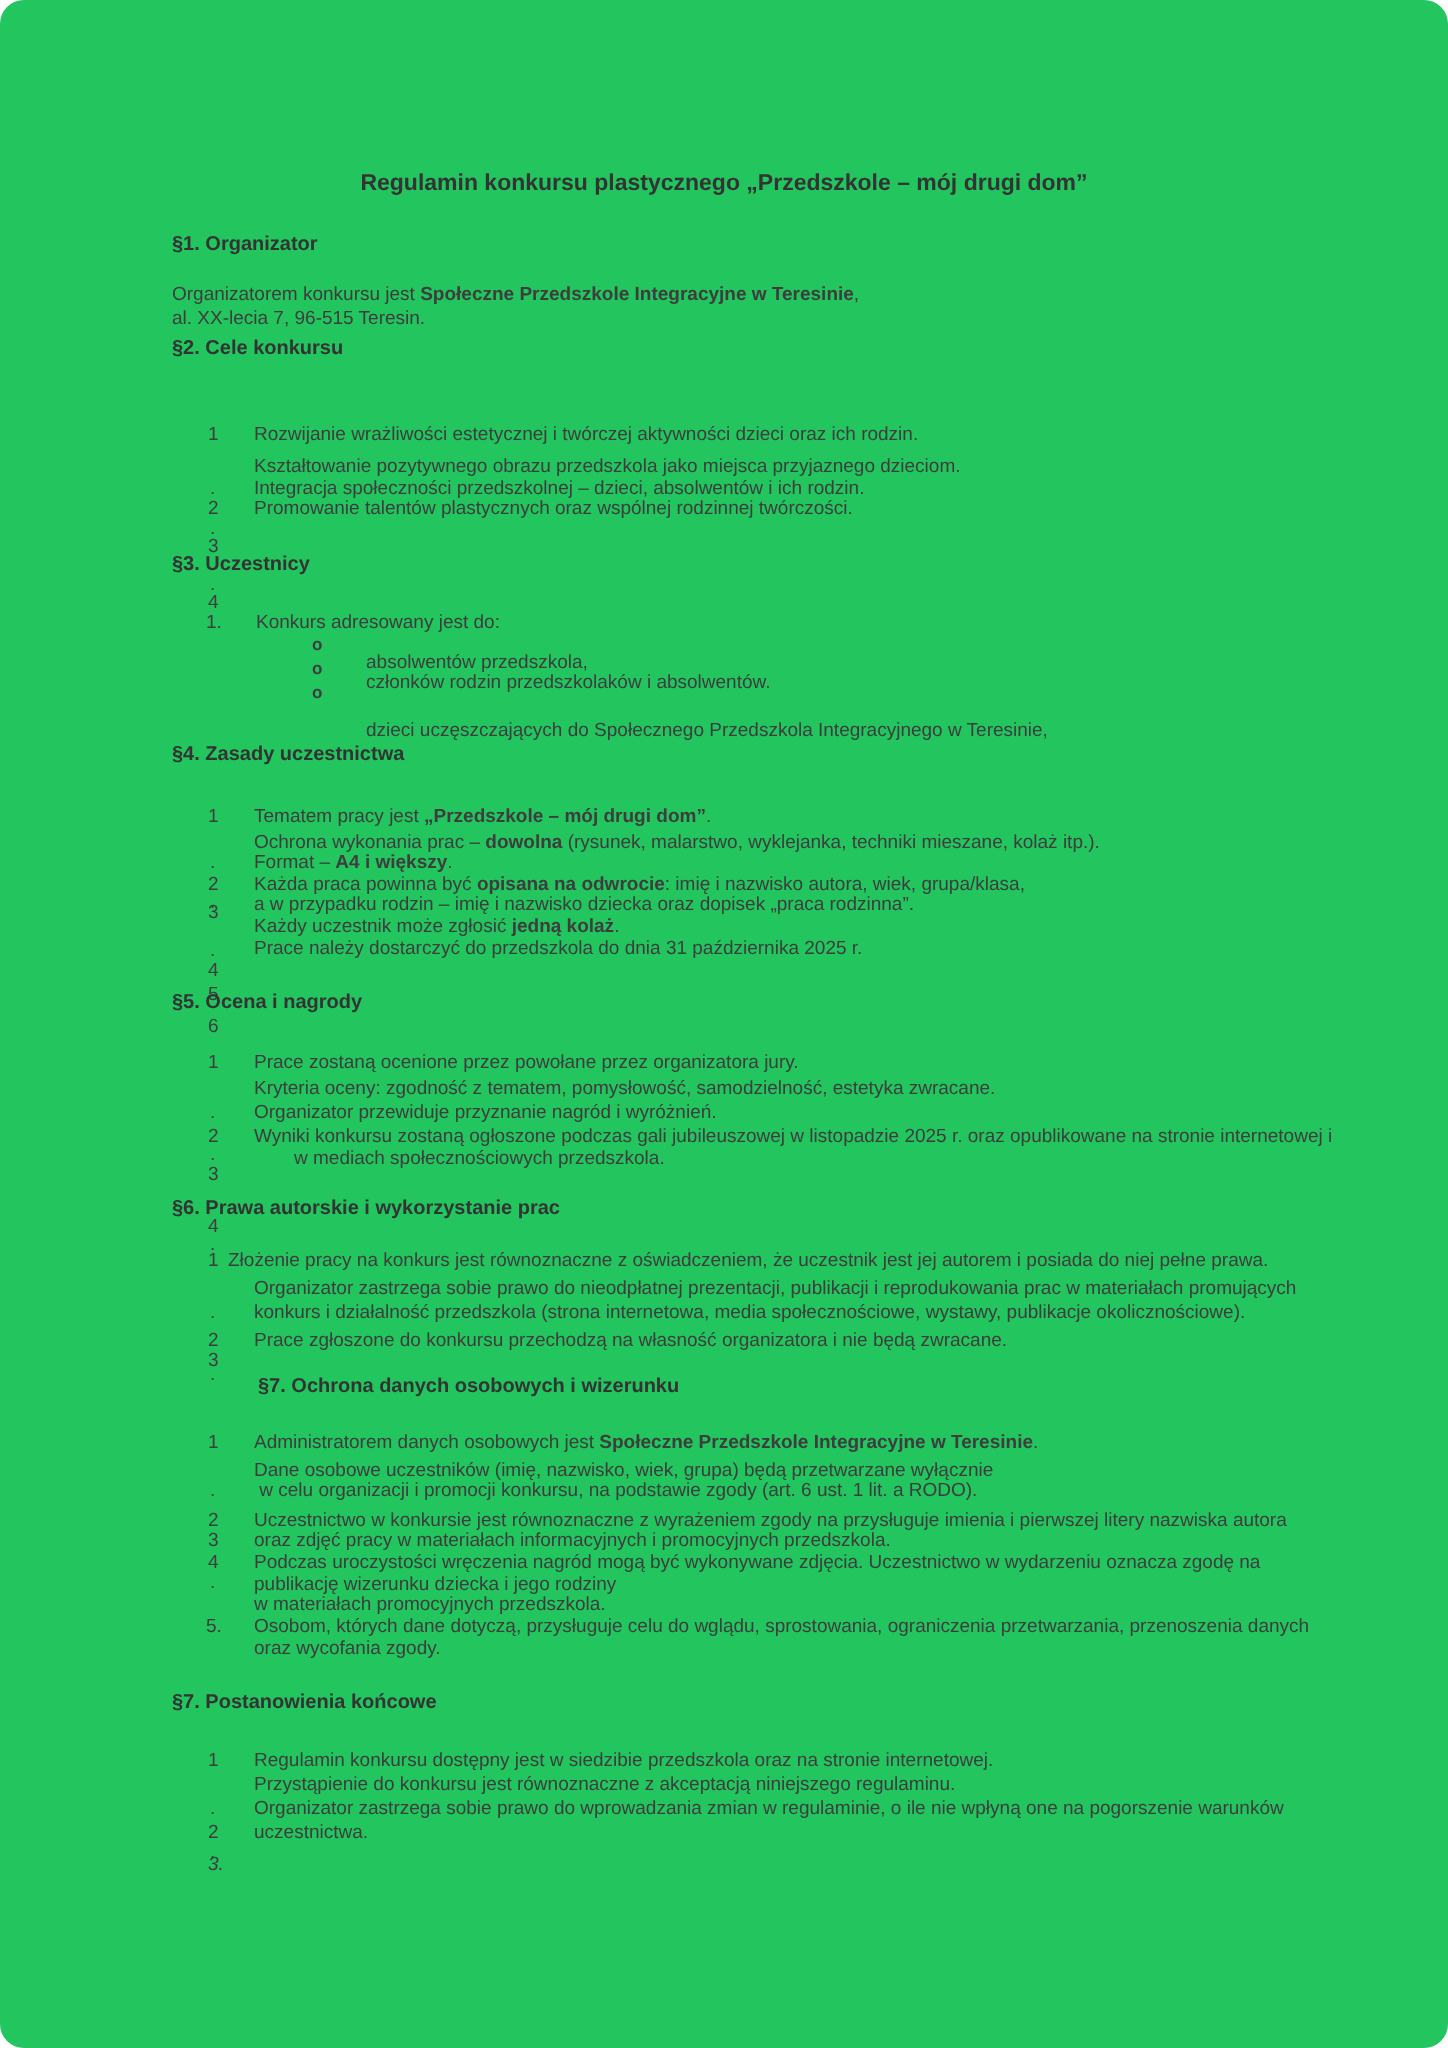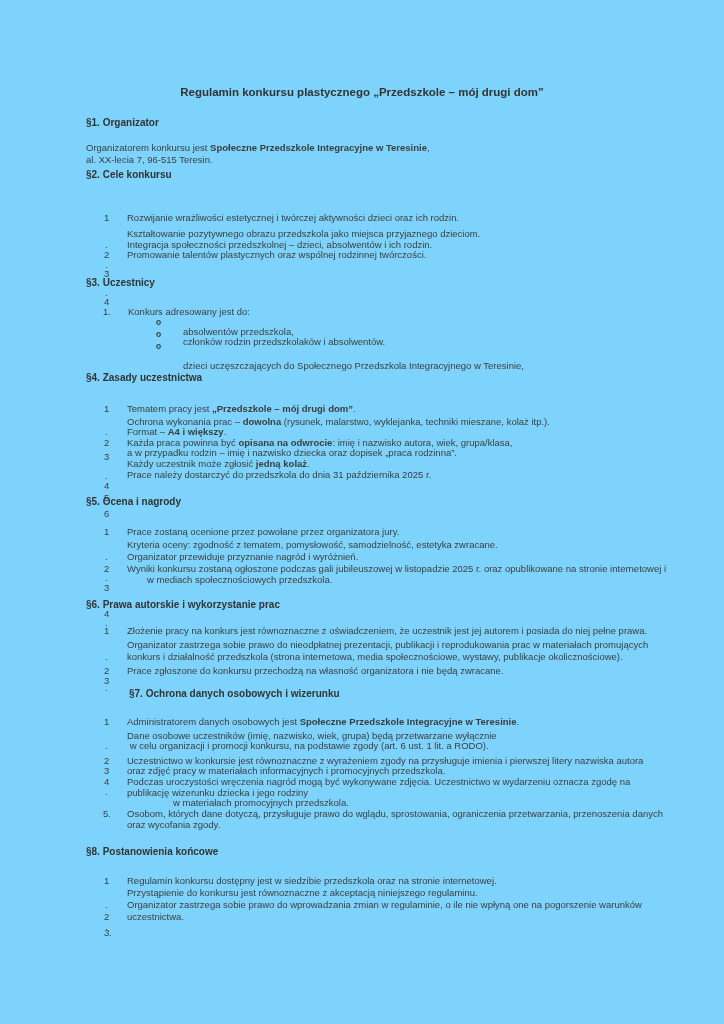--- a/index.html
+++ b/index.html
@@ -1,17 +1,17 @@
 <!DOCTYPE html>
 <html><head>
 <meta charset="utf-8">
 <style>
   html,body{margin:0;padding:0;background:#ffffff;}
-  .page{position:relative;width:724px;height:1024px;background:#7dd3fc;overflow:hidden;
-        font-family:"Liberation Sans",sans-serif;color:#3d3d3d;}
+  .page{position:relative;width:724px;height:1024px;background:#22c55e;overflow:hidden;
+        font-family:"Liberation Sans",sans-serif;color:#3d3d3d;border-radius:12px;}
   .ln{position:absolute;white-space:pre;font-size:9.5px;line-height:11px;color:#3d3d3d;}
   .bold{font-weight:700;}
   .italic{font-style:italic;}
   .heading{font-weight:700;font-size:10px;color:#333333;}
   .title-line{left:0;right:0;text-align:center;font-weight:700;font-size:11.5px;line-height:13px;color:#333333;}
   .bullet{font-size:8.5px;font-weight:700;}
 </style>
 </head>
 <body>
 
@@ -67,21 +67,21 @@
       <div class="ln" style="left: 127px; top: 551px;"><span>Organizator przewiduje przyznanie nagród i wyróżnień.</span></div>
       <div class="ln" style="left: 104px; top: 563px;"><span>2</span></div>
       <div class="ln" style="left: 127px; top: 563px;"><span>Wyniki konkursu zostaną ogłoszone podczas gali jubileuszowej w listopadzie 2025 r. oraz opublikowane na stronie internetowej i</span></div>
       <div class="ln" style="left: 105px; top: 572px;"><span>.</span></div>
       <div class="ln" style="left: 127px; top: 574px; margin-left: 20px;"><span>w mediach społecznościowych przedszkola.</span></div>
       <div class="ln" style="left: 104px; top: 582px;"><span>3</span></div>
       <div class="ln bold heading" style="left: 86px; top: 599px;"><span>§6. Prawa autorskie i wykorzystanie prac</span></div>
       <div class="ln" style="left: 104px; top: 608px;"><span>4</span></div>
       <div class="ln" style="left: 105px; top: 617px;"><span>.</span></div>
       <div class="ln" style="left: 104px; top: 625px;"><span>1</span></div>
-      <div class="ln" style="left: 127px; top: 625px;"><span>Złożenie pracy na konkurs jest równoznaczne z oświadczeniem, że uczestnik jest jej autorem i posiada do niej pełne prawa.</span></div>
+      <div class="ln" style="left: 114px; top: 625px;"><span>Złożenie pracy na konkurs jest równoznaczne z oświadczeniem, że uczestnik jest jej autorem i posiada do niej pełne prawa.</span></div>
       <div class="ln" style="left: 127px; top: 639px;"><span>Organizator zastrzega sobie prawo do nieodpłatnej prezentacji, publikacji i reprodukowania prac w materiałach promujących</span></div>
       <div class="ln" style="left: 105px; top: 651px;"><span>.</span></div>
       <div class="ln" style="left: 127px; top: 651px;"><span>konkurs i działalność przedszkola (strona internetowa, media społecznościowe, wystawy, publikacje okolicznościowe).</span></div>
       <div class="ln" style="left: 104px; top: 665px;"><span>2</span></div>
       <div class="ln" style="left: 127px; top: 665px;"><span>Prace zgłoszone do konkursu przechodzą na własność organizatora i nie będą zwracane.</span></div>
       <div class="ln" style="left: 104px; top: 675px;"><span>3</span></div>
       <div class="ln" style="left: 105px; top: 682px;"><span>.</span></div>
       <div class="ln bold heading" style="left: 86px; top: 688px; padding-left: 43px;"><span>§7. Ochrona danych osobowych i wizerunku</span></div>
       <div class="ln" style="left: 104px; top: 716px;"><span>1</span></div>
       <div class="ln" style="left: 127px; top: 716px;"><span>Administratorem danych osobowych jest </span><span class="bold">Społeczne Przedszkole Integracyjne w Teresinie</span><span>.</span></div>
@@ -89,25 +89,25 @@
       <div class="ln" style="left: 105px; top: 740px;"><span>.</span></div>
       <div class="ln" style="left: 127px; top: 740px;"><span> w celu organizacji i promocji konkursu, na podstawie zgody (art. 6 ust. 1 lit. a RODO).</span></div>
       <div class="ln" style="left: 104px; top: 755px;"><span>2</span></div>
       <div class="ln" style="left: 127px; top: 755px;"><span>Uczestnictwo w konkursie jest równoznaczne z wyrażeniem zgody na przysługuje imienia i pierwszej litery nazwiska autora</span></div>
       <div class="ln" style="left: 104px; top: 765px;"><span>3</span></div>
       <div class="ln" style="left: 127px; top: 765px;"><span>oraz zdjęć pracy w materiałach informacyjnych i promocyjnych przedszkola.</span></div>
       <div class="ln" style="left: 104px; top: 776px;"><span>4</span></div>
       <div class="ln" style="left: 127px; top: 776px;"><span>Podczas uroczystości wręczenia nagród mogą być wykonywane zdjęcia. Uczestnictwo w wydarzeniu oznacza zgodę na</span></div>
       <div class="ln" style="left: 105px; top: 786px;"><span>.</span></div>
       <div class="ln" style="left: 127px; top: 787px;"><span>publikację wizerunku dziecka i jego rodziny</span></div>
-      <div class="ln" style="left: 127px; top: 797px; margin-left: 46px;"><span>w materiałach promocyjnych przedszkola.</span></div>
+      <div class="ln" style="left: 127px; top: 797px;"><span>w materiałach promocyjnych przedszkola.</span></div>
       <div class="ln" style="left: 103px; top: 808px;"><span>5.</span></div>
-      <div class="ln" style="left: 127px; top: 808px;"><span>Osobom, których dane dotyczą, przysługuje prawo do wglądu, sprostowania, ograniczenia przetwarzania, przenoszenia danych</span></div>
+      <div class="ln" style="left: 127px; top: 808px;"><span>Osobom, których dane dotyczą, przysługuje celu do wglądu, sprostowania, ograniczenia przetwarzania, przenoszenia danych</span></div>
       <div class="ln" style="left: 127px; top: 819px;"><span>oraz wycofania zgody.</span></div>
-      <div class="ln bold heading" style="left: 86px; top: 846px;"><span>§8. Postanowienia końcowe</span></div>
+      <div class="ln bold heading" style="left: 86px; top: 846px;"><span>§7. Postanowienia końcowe</span></div>
       <div class="ln" style="left: 104px; top: 875px;"><span>1</span></div>
       <div class="ln" style="left: 127px; top: 875px;"><span>Regulamin konkursu dostępny jest w siedzibie przedszkola oraz na stronie internetowej.</span></div>
       <div class="ln" style="left: 127px; top: 887px;"><span>Przystąpienie do konkursu jest równoznaczne z akceptacją niniejszego regulaminu.</span></div>
       <div class="ln" style="left: 105px; top: 899px;"><span>.</span></div>
       <div class="ln" style="left: 127px; top: 899px;"><span>Organizator zastrzega sobie prawo do wprowadzania zmian w regulaminie, o ile nie wpłyną one na pogorszenie warunków</span></div>
       <div class="ln" style="left: 104px; top: 911px;"><span>2</span></div>
       <div class="ln" style="left: 127px; top: 911px;"><span>uczestnictwa.</span></div>
       <div class="ln" style="left: 105px; top: 921px;"><span>.</span></div>
       <div class="ln italic" style="left: 104px; top: 927px;"><span>3.</span></div>
     </div>

